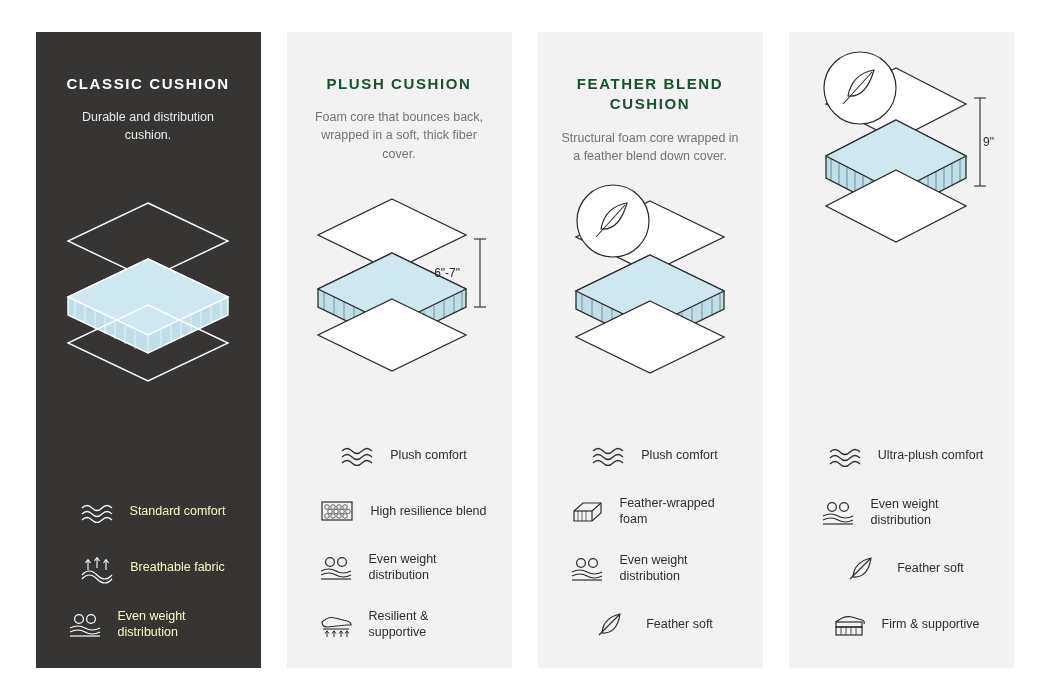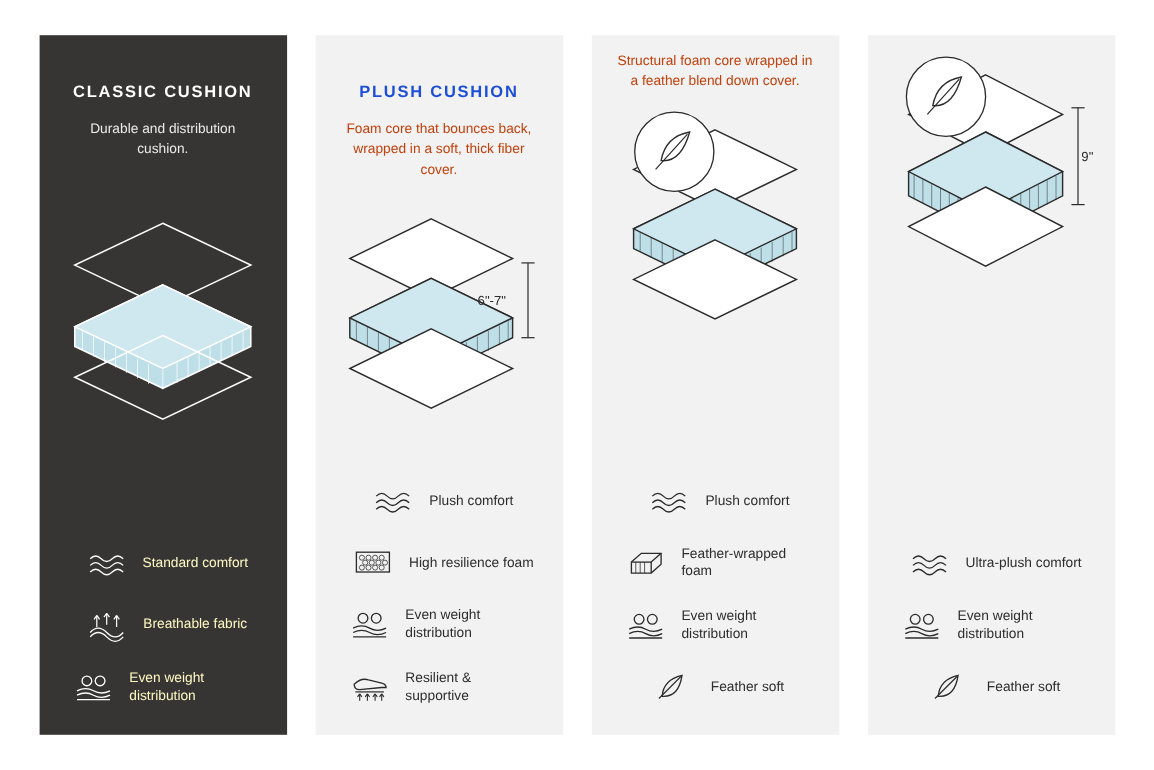--- a/index.html
+++ b/index.html
@@ -32,32 +32,32 @@
   }
   .card.dark {
     background: #373533;
   }
   .card-title {
     margin-top: 42px;
     text-align: center;
     font-size: 15px;
     font-weight: bold;
     letter-spacing: 1.6px;
-    color: #1d4ed8;
+    color: #14532d;
     line-height: 1.35;
     text-transform: uppercase;
   }
   .card.dark .card-title { color: #ffffff; }
 
   .card-desc {
     margin-top: 14px;
     text-align: center;
     font-size: 12.5px;
     line-height: 1.45;
-    color: #c2410c;
+    color: #737373;
     max-width: 182px;
   }
   .card.dark .card-desc { color: #eaeaea; }
 
   .art {
     position: relative;
     width: 190px;
     height: 215px;
     margin-top: 14px;
     flex: 0 0 auto;
@@ -244,21 +244,21 @@
                 <circle cx="16" cy="13.5" r="2.3"></circle>
                 <circle cx="22" cy="13.5" r="2.3"></circle>
                 <circle cx="28" cy="13.5" r="2.3"></circle>
               <circle cx="7" cy="18" r="2.3"></circle>
                 <circle cx="13" cy="18" r="2.3"></circle>
                 <circle cx="19" cy="18" r="2.3"></circle>
                 <circle cx="25" cy="18" r="2.3"></circle>
             </g>
           </svg>
         </span>
-        <span class="feat-label">High resilience foam</span>
+        <span class="feat-label">High resilience blend</span>
       </div>
       <div class="feat">
         <span class="feat-ico">
           <svg width="34" height="26" viewBox="0 0 34 26">
             <circle cx="11" cy="8" r="4.4" fill="none" stroke="#2b2b2b" stroke-width="1.2"></circle>
             <circle cx="23" cy="8" r="4.4" fill="none" stroke="#2b2b2b" stroke-width="1.2"></circle>
             <path d="M2 17 Q10 13 17 17 T32 17" fill="none" stroke="#2b2b2b" stroke-width="1.2"></path>
             <path d="M2 21 Q10 17 17 21 T32 21" fill="none" stroke="#2b2b2b" stroke-width="1.2"></path>
             <line x1="2" y1="25" x2="32" y2="25" stroke="#2b2b2b" stroke-width="1.2"></line>
           </svg>
@@ -285,20 +285,21 @@
                 <line x1="30" y1="23.5" x2="28" y2="20.8"></line>
             </g>
           </svg>
         </span>
         <span class="feat-label">Resilient &amp; supportive</span>
       </div>
     </div>
   </div>
 
   <div class="card">
+    <div class="card-title">FEATHER BLEND CUSHION</div>
     <div class="card-desc">Structural foam core wrapped in a feather blend down cover.</div>
 
     <div class="art">
       <svg width="190" height="215" viewBox="0 0 190 215">
         <polygon points="95,22 169,58 95,94 21,58" fill="#ffffff" stroke="#2b2b2b" stroke-width="1.3"></polygon>
         <polygon points="95,76 169,112 169,130 95,166 21,130 21,112" fill="#bfdfe8" stroke="#2b2b2b" stroke-width="1.3"></polygon>
         <polygon points="95,76 169,112 95,148 21,112" fill="#cfe7ee" stroke="#2b2b2b" stroke-width="1.3"></polygon>
         <g stroke="#2b2b2b" stroke-width="0.6" opacity="0.75">
           <line x1="27" y1="115" x2="27" y2="133"></line>
             <line x1="37" y1="120" x2="37" y2="138"></line>
@@ -443,16 +444,32 @@
       </div>
       <div class="feat">
         <span class="feat-ico">
           <svg width="34" height="28" viewBox="0 0 34 28">
             <path d="M24 4 q-17 4 -18 19 q15 1 18 -19 z" fill="none" stroke="#2b2b2b" stroke-width="1.2"></path>
             <line x1="3" y1="25" x2="23" y2="5" stroke="#2b2b2b" stroke-width="1.1"></line>
           </svg>
         </span>
         <span class="feat-label">Feather soft</span>
       </div>
+      <div class="feat">
+        <span class="feat-ico">
+          <svg width="34" height="28" viewBox="0 0 34 28">
+            <path d="M4 12 q8 -7 16 -5 l10 3 q3 1 2 4" fill="none" stroke="#2b2b2b" stroke-width="1.2"></path>
+            <rect x="4" y="12" width="26" height="5" fill="none" stroke="#2b2b2b" stroke-width="1.2"></rect>
+            <rect x="4" y="17" width="26" height="8" fill="none" stroke="#2b2b2b" stroke-width="1.2"></rect>
+            <g stroke="#2b2b2b" stroke-width="0.8">
+              <line x1="9" y1="17" x2="9" y2="25"></line>
+                <line x1="14" y1="17" x2="14" y2="25"></line>
+              <line x1="19" y1="17" x2="19" y2="25"></line>
+                <line x1="24" y1="17" x2="24" y2="25"></line>
+            </g>
+          </svg>
+        </span>
+        <span class="feat-label">Firm &amp; supportive</span>
+      </div>
     </div>
   </div>
 
 </div>
 
 </body></html>

